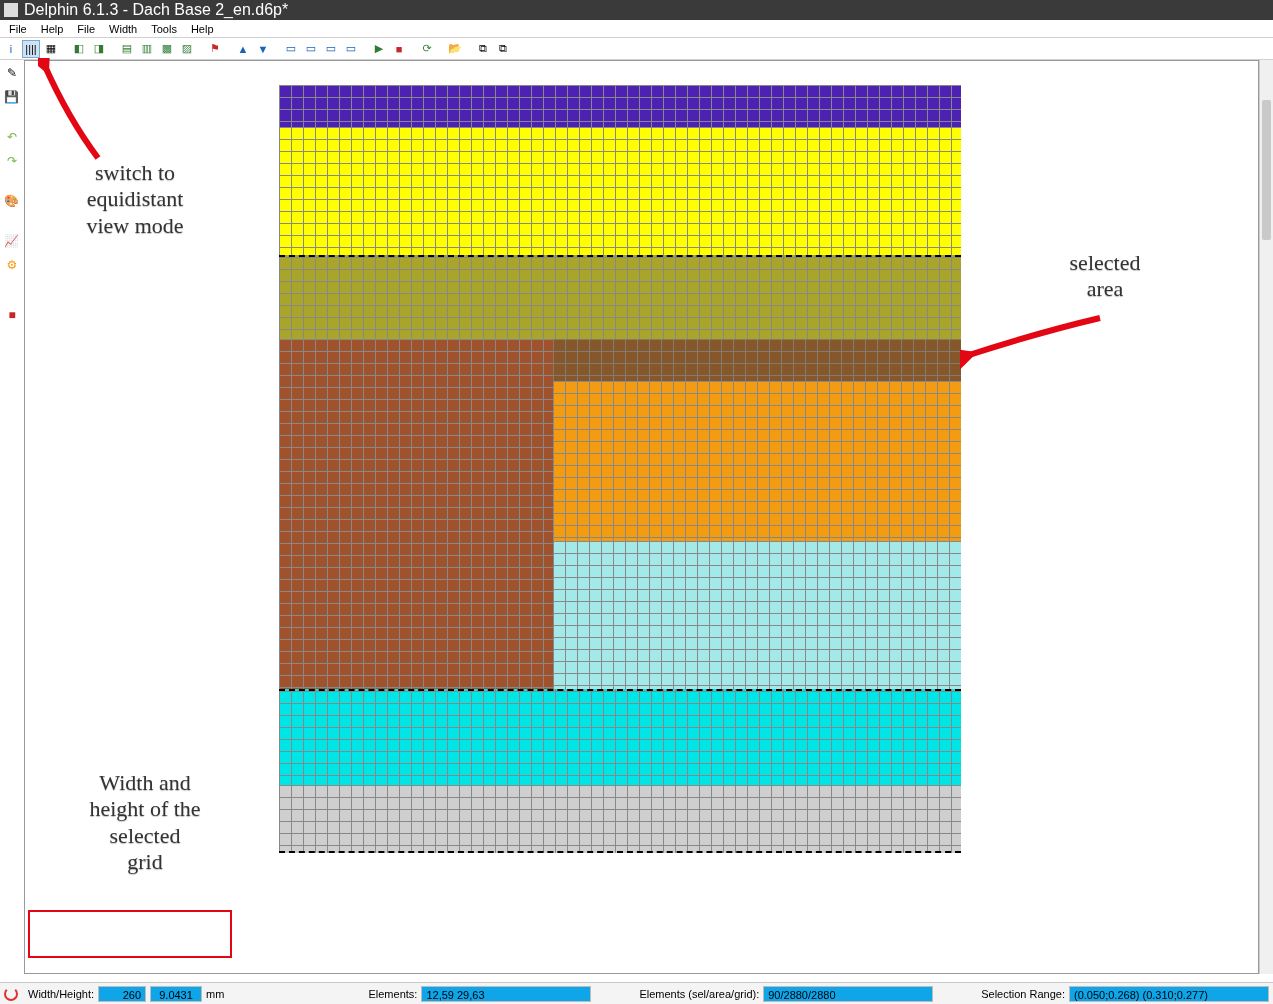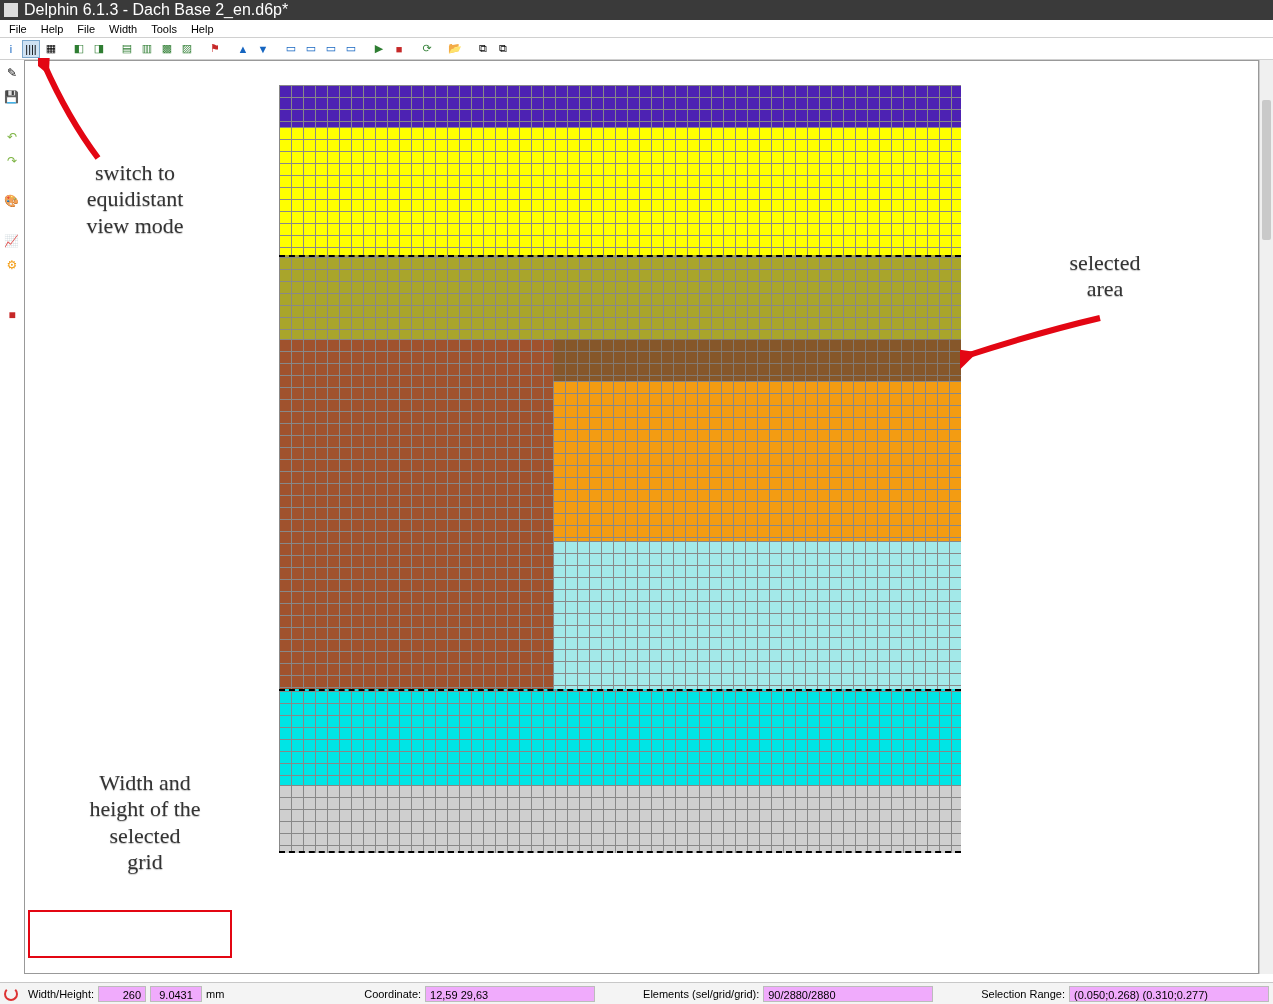--- a/index.html
+++ b/index.html
@@ -44,21 +44,21 @@
 
 
 .annot { position:absolute; color:#333; font-family:Georgia,serif; font-size:22px; text-align:center; line-height:1.2; text-shadow:0 1px 1px rgba(0,0,0,.25); pointer-events:none; }
 .arrow svg { display:block; }
 
 
 .redbox { position:absolute; border:2px solid #e30613; pointer-events:none; }
 
 
 .statusbar { position:absolute; left:0; right:0; bottom:0; height:22px; background:#f4f4f4; border-top:1px solid #c8c8c8; display:flex; align-items:center; font-size:11px; padding:0 4px; gap:4px; }
-.statusbar .field { height:16px; line-height:16px; background:#f0abfc; border:1px solid #bcbcbc; padding:0 4px; font-size:11px; }
+.statusbar .field { height:16px; line-height:16px; background:#0ea5e9; border:1px solid #bcbcbc; padding:0 4px; font-size:11px; }
 .statusbar .gap { flex:0 0 40px; }
 .statusbar .grow { flex:1; }
 .statusbar .spin { width:14px; height:14px; border:2px solid #d33; border-top-color:transparent; border-radius:50%; margin-right:6px; }
 
 
 .vscroll { position:absolute; right:0; top:60px; bottom:30px; width:14px; background:#f0f0f0; border-left:1px solid #ccc; }
 .vscroll .thumb { position:absolute; left:2px; right:2px; top:40px; height:140px; background:#c9c9c9; border-radius:2px; }
 
 </style>
 </head>
@@ -185,25 +185,25 @@
 
 <div class="statusbar">
   <div class="spin"></div>
   <span>Width/Height:</span>
   <span class="field" style="width:48px;text-align:right">260</span>
   <span class="field" style="width:52px;text-align:center">9.0431</span>
   <span>mm</span>
 
   <span class="grow"></span>
 
-  <span>Coordinate:</span>
+  <span>Elements:</span>
   <span class="field" style="width:170px">12,59 29,63</span>
 
   <span class="gap"></span>
 
-  <span>Elements (sel/grid/grid):</span>
+  <span>Elements (sel/area/grid):</span>
   <span class="field" style="width:170px">90/2880/2880</span>
 
   <span class="gap"></span>
 
   <span>Selection Range:</span>
   <span class="field" style="width:200px">(0.050;0.268)  (0.310;0.277)</span>
 </div>
 
 </body></html>

